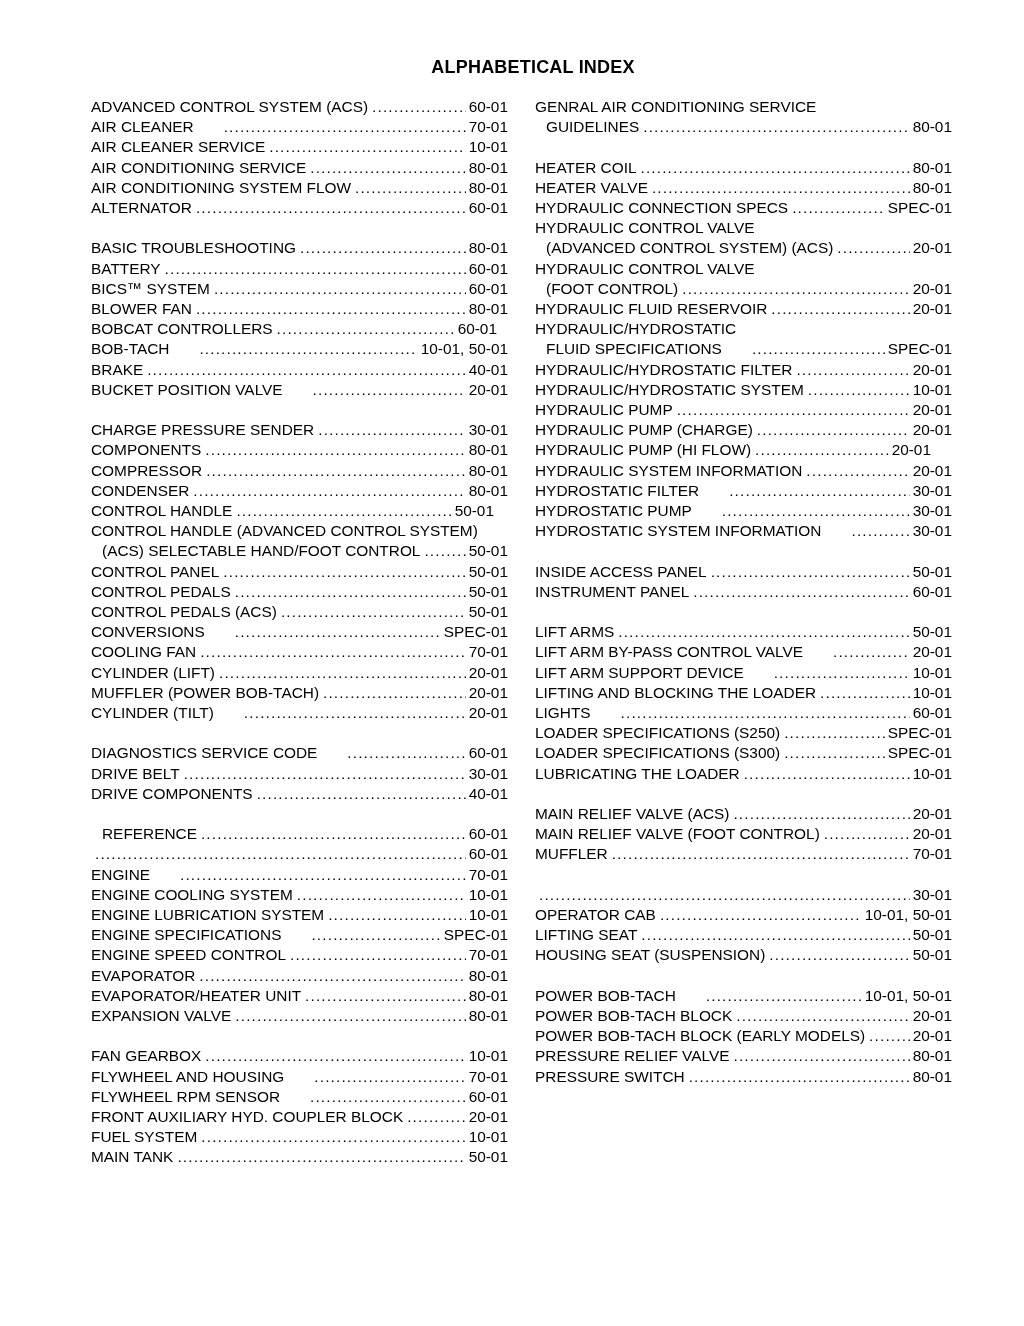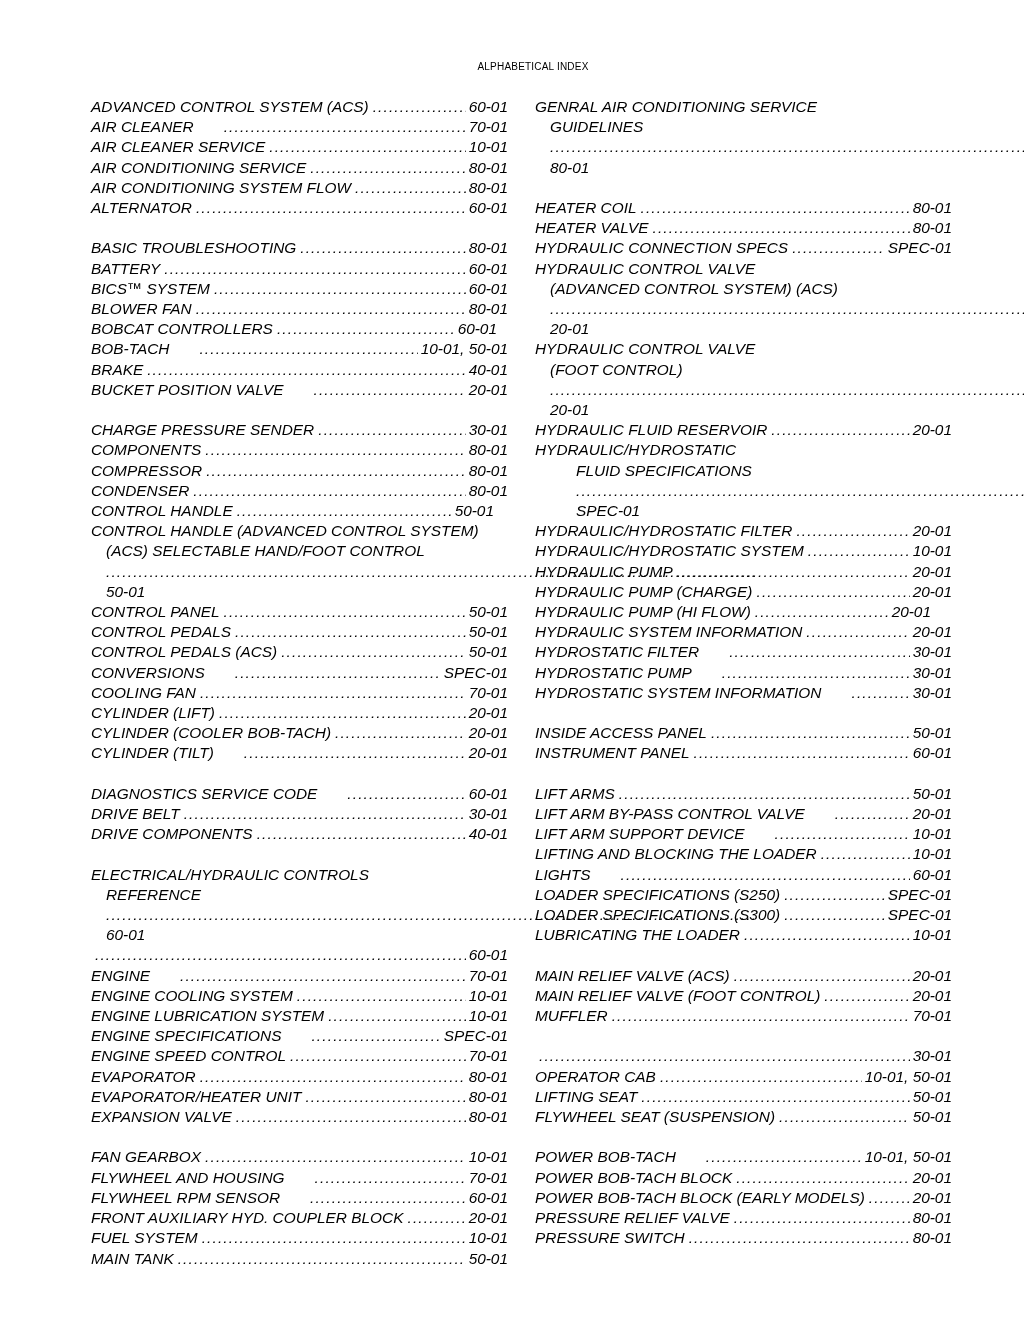--- a/index.html
+++ b/index.html
@@ -7,35 +7,35 @@
     position:relative;
     width:1024px; height:1326px;
     background:#ffffff;
     color:#000;
     font-family:"Liberation Sans", "DejaVu Sans", sans-serif;
     overflow:hidden;
   }
   .content { position:absolute; left:91px; top:59px; width:884px; }
   .title {
     margin:0;
-    font-size:10px; font-weight:400;
+    font-size:18px; font-weight:700;
     line-height:16px;
     text-align:center;
     letter-spacing:0.2px;
   }
-  .columns { display:flex; margin-top:22px;font-style:italic; }
+  .columns { display:flex; margin-top:22px; }
   .col { width:417px; }
   .col + .col { margin-left:27px; }
   .group + .group { margin-top:20.2px; }
   .entry {
     display:flex; align-items:baseline;
     white-space:nowrap;
     font-size:15.4px; line-height:20.2px;
   }
-  .entry.indent { padding-left:11px;flex-direction:column; }
+  .entry.indent { padding-left:11px; }
   .label { flex:0 0 auto; }
   .dots {
     flex:1 1 auto; min-width:0;
     overflow:hidden;
     margin-left:4px; margin-right:3px;
   }
   .dots::before {
     content:"........................................................................................................................";
     letter-spacing:1.15px;
   }
@@ -182,21 +182,21 @@
               <span class="label">COOLING FAN</span>
               <span class="dots"></span>
               <span class="pagenum">70-01</span>
             </div>
             <div class="entry">
               <span class="label">CYLINDER (LIFT)</span>
               <span class="dots"></span>
               <span class="pagenum">20-01</span>
             </div>
             <div class="entry">
-              <span class="label">CYLINDER (COOLER BOB-TACH)</span>
+              <span class="label">MUFFLER (POWER BOB-TACH)</span>
               <span class="dots"></span>
               <span class="pagenum">20-01</span>
             </div>
             <div class="entry">
               <span class="label">CYLINDER (TILT)</span>
               <span class="dots gap"></span>
               <span class="pagenum">20-01</span>
             </div>
           </div>
           <div class="group">
@@ -210,23 +210,20 @@
               <span class="dots"></span>
               <span class="pagenum">30-01</span>
             </div>
             <div class="entry">
               <span class="label">DRIVE COMPONENTS</span>
               <span class="dots"></span>
               <span class="pagenum">40-01</span>
             </div>
           </div>
           <div class="group">
-            <div class="entry">
-              <span class="label">ELECTRICAL/HYDRAULIC CONTROLS</span>
-            </div>
             <div class="entry indent">
               <span class="label">REFERENCE</span>
               <span class="dots"></span>
               <span class="pagenum">60-01</span>
             </div>
             <div class="entry">
               <span class="dots"></span>
               <span class="pagenum">60-01</span>
             </div>
             <div class="entry">
@@ -485,21 +482,21 @@
               <span class="label">OPERATOR CAB</span>
               <span class="dots"></span>
               <span class="pagenum">10-01, 50-01</span>
             </div>
             <div class="entry">
               <span class="label">LIFTING SEAT</span>
               <span class="dots"></span>
               <span class="pagenum">50-01</span>
             </div>
             <div class="entry">
-              <span class="label">FLYWHEEL SEAT (SUSPENSION)</span>
+              <span class="label">HOUSING SEAT (SUSPENSION)</span>
               <span class="dots"></span>
               <span class="pagenum">50-01</span>
             </div>
           </div>
           <div class="group">
             <div class="entry">
               <span class="label">POWER BOB-TACH</span>
               <span class="dots gap"></span>
               <span class="pagenum">10-01, 50-01</span>
             </div>

